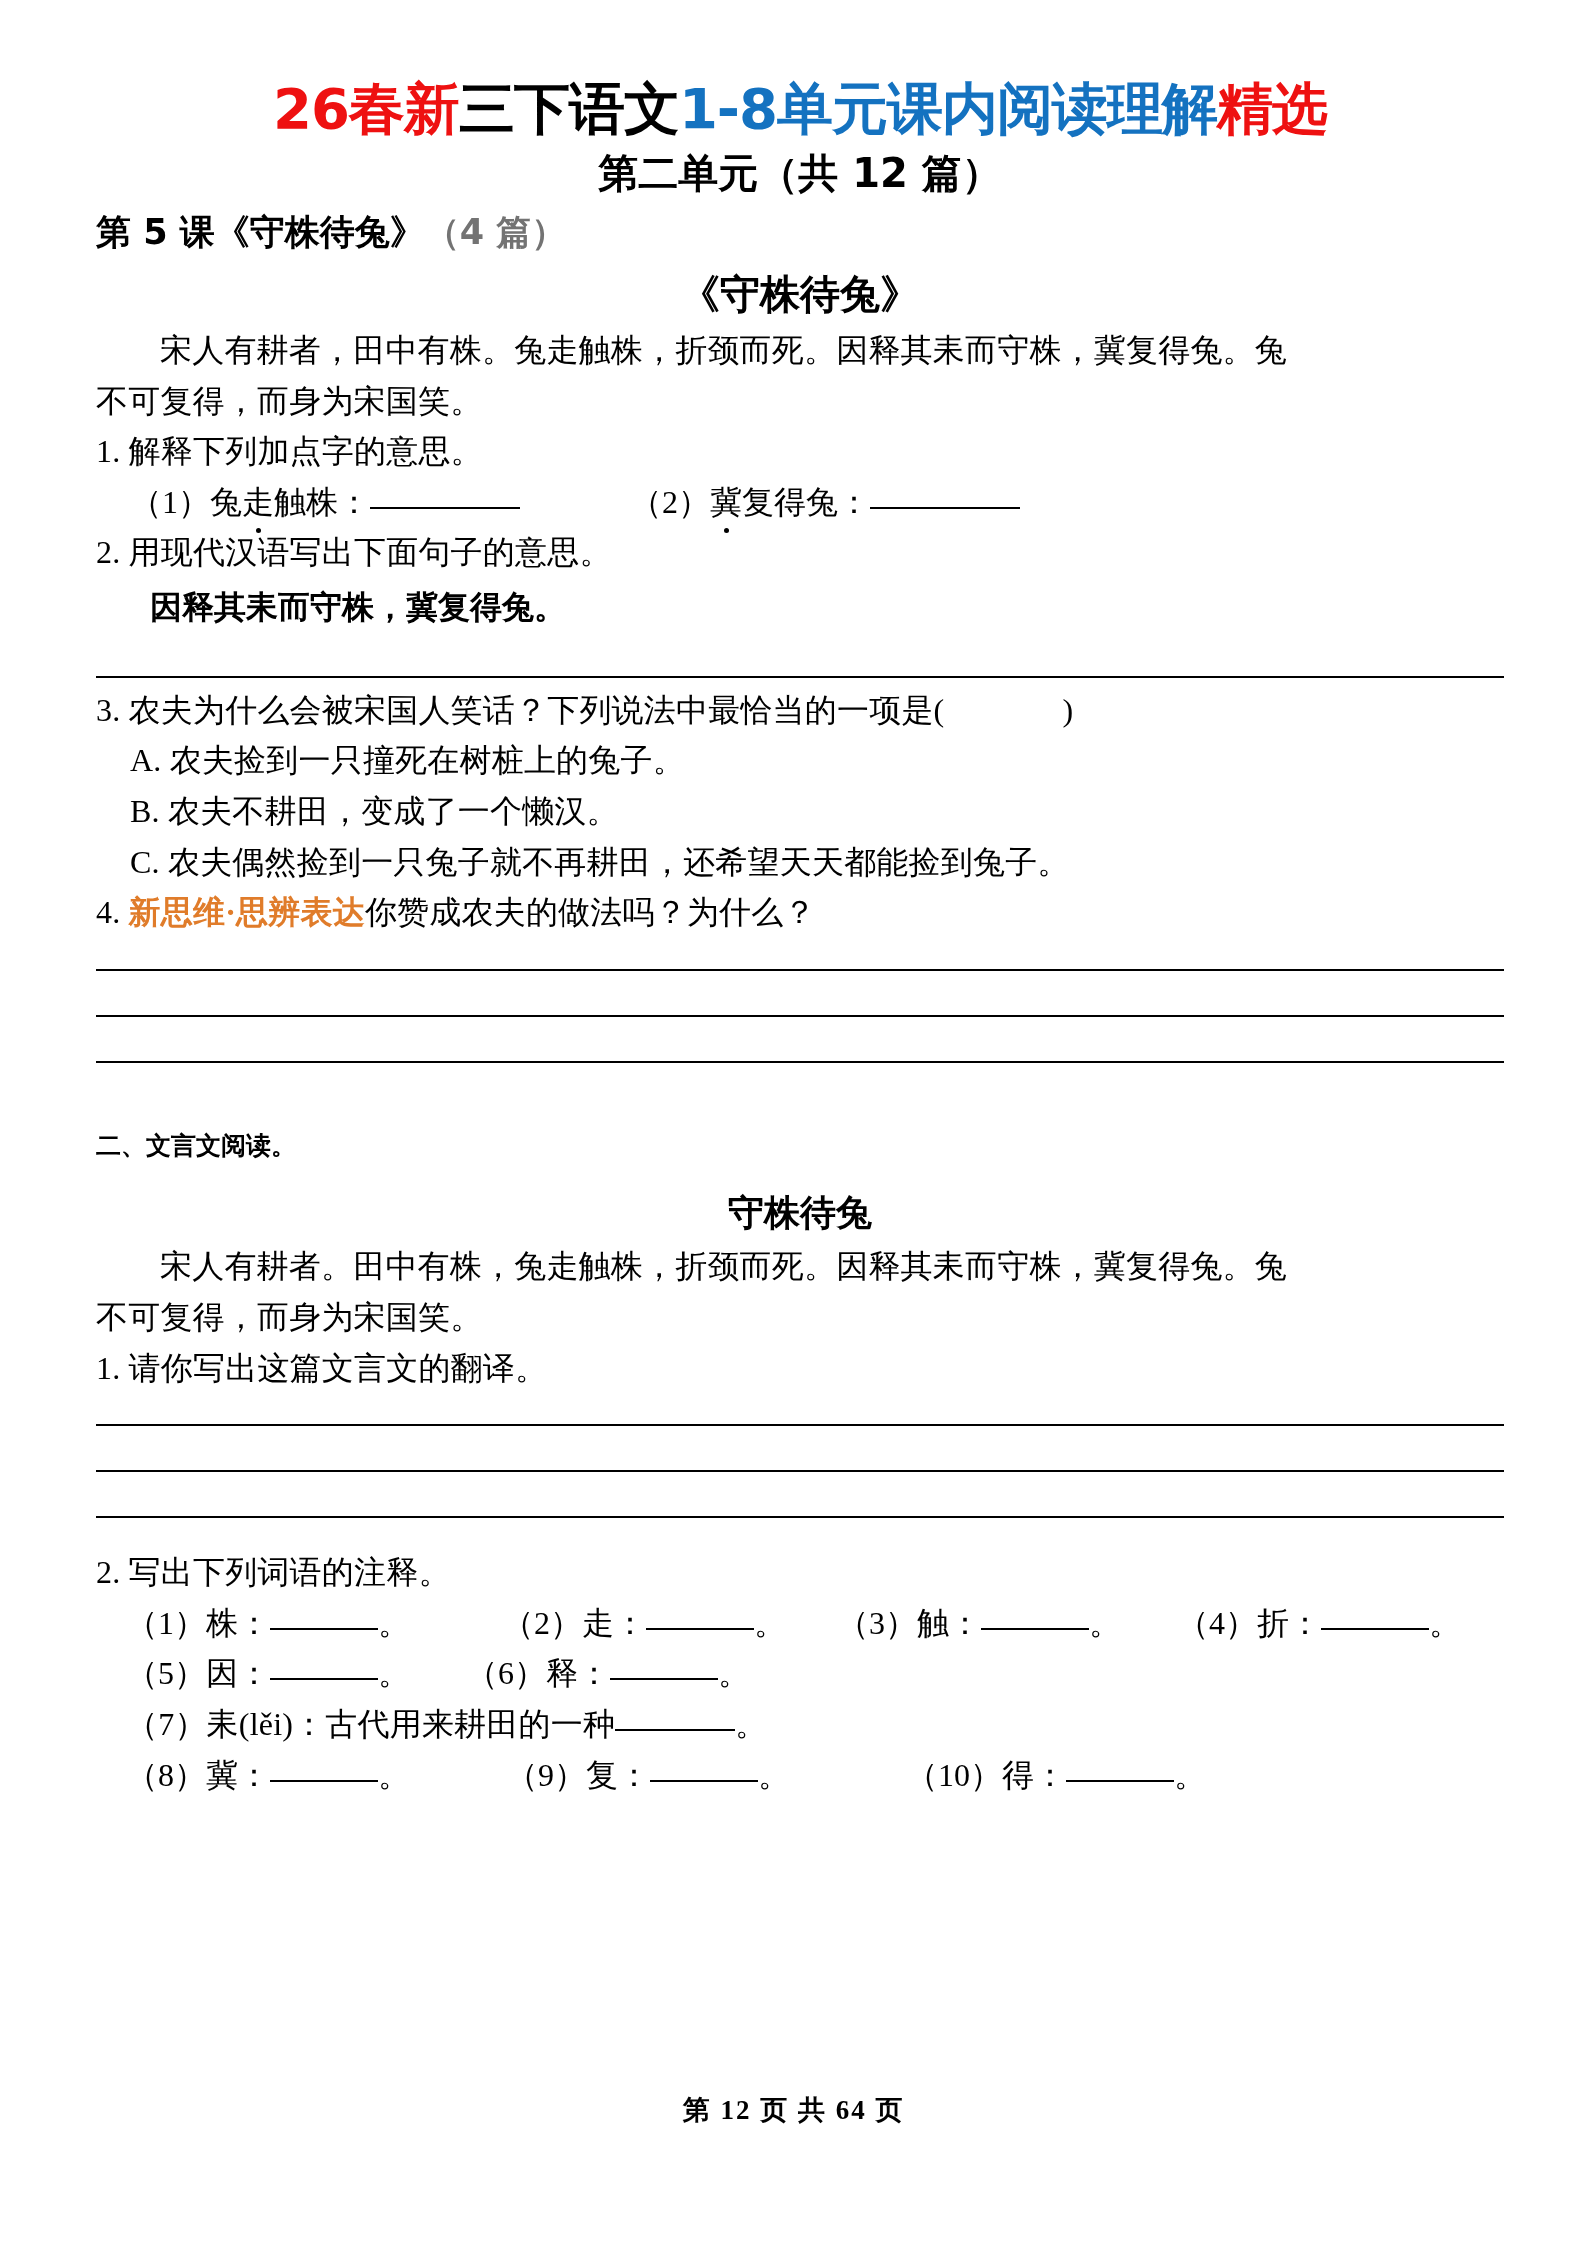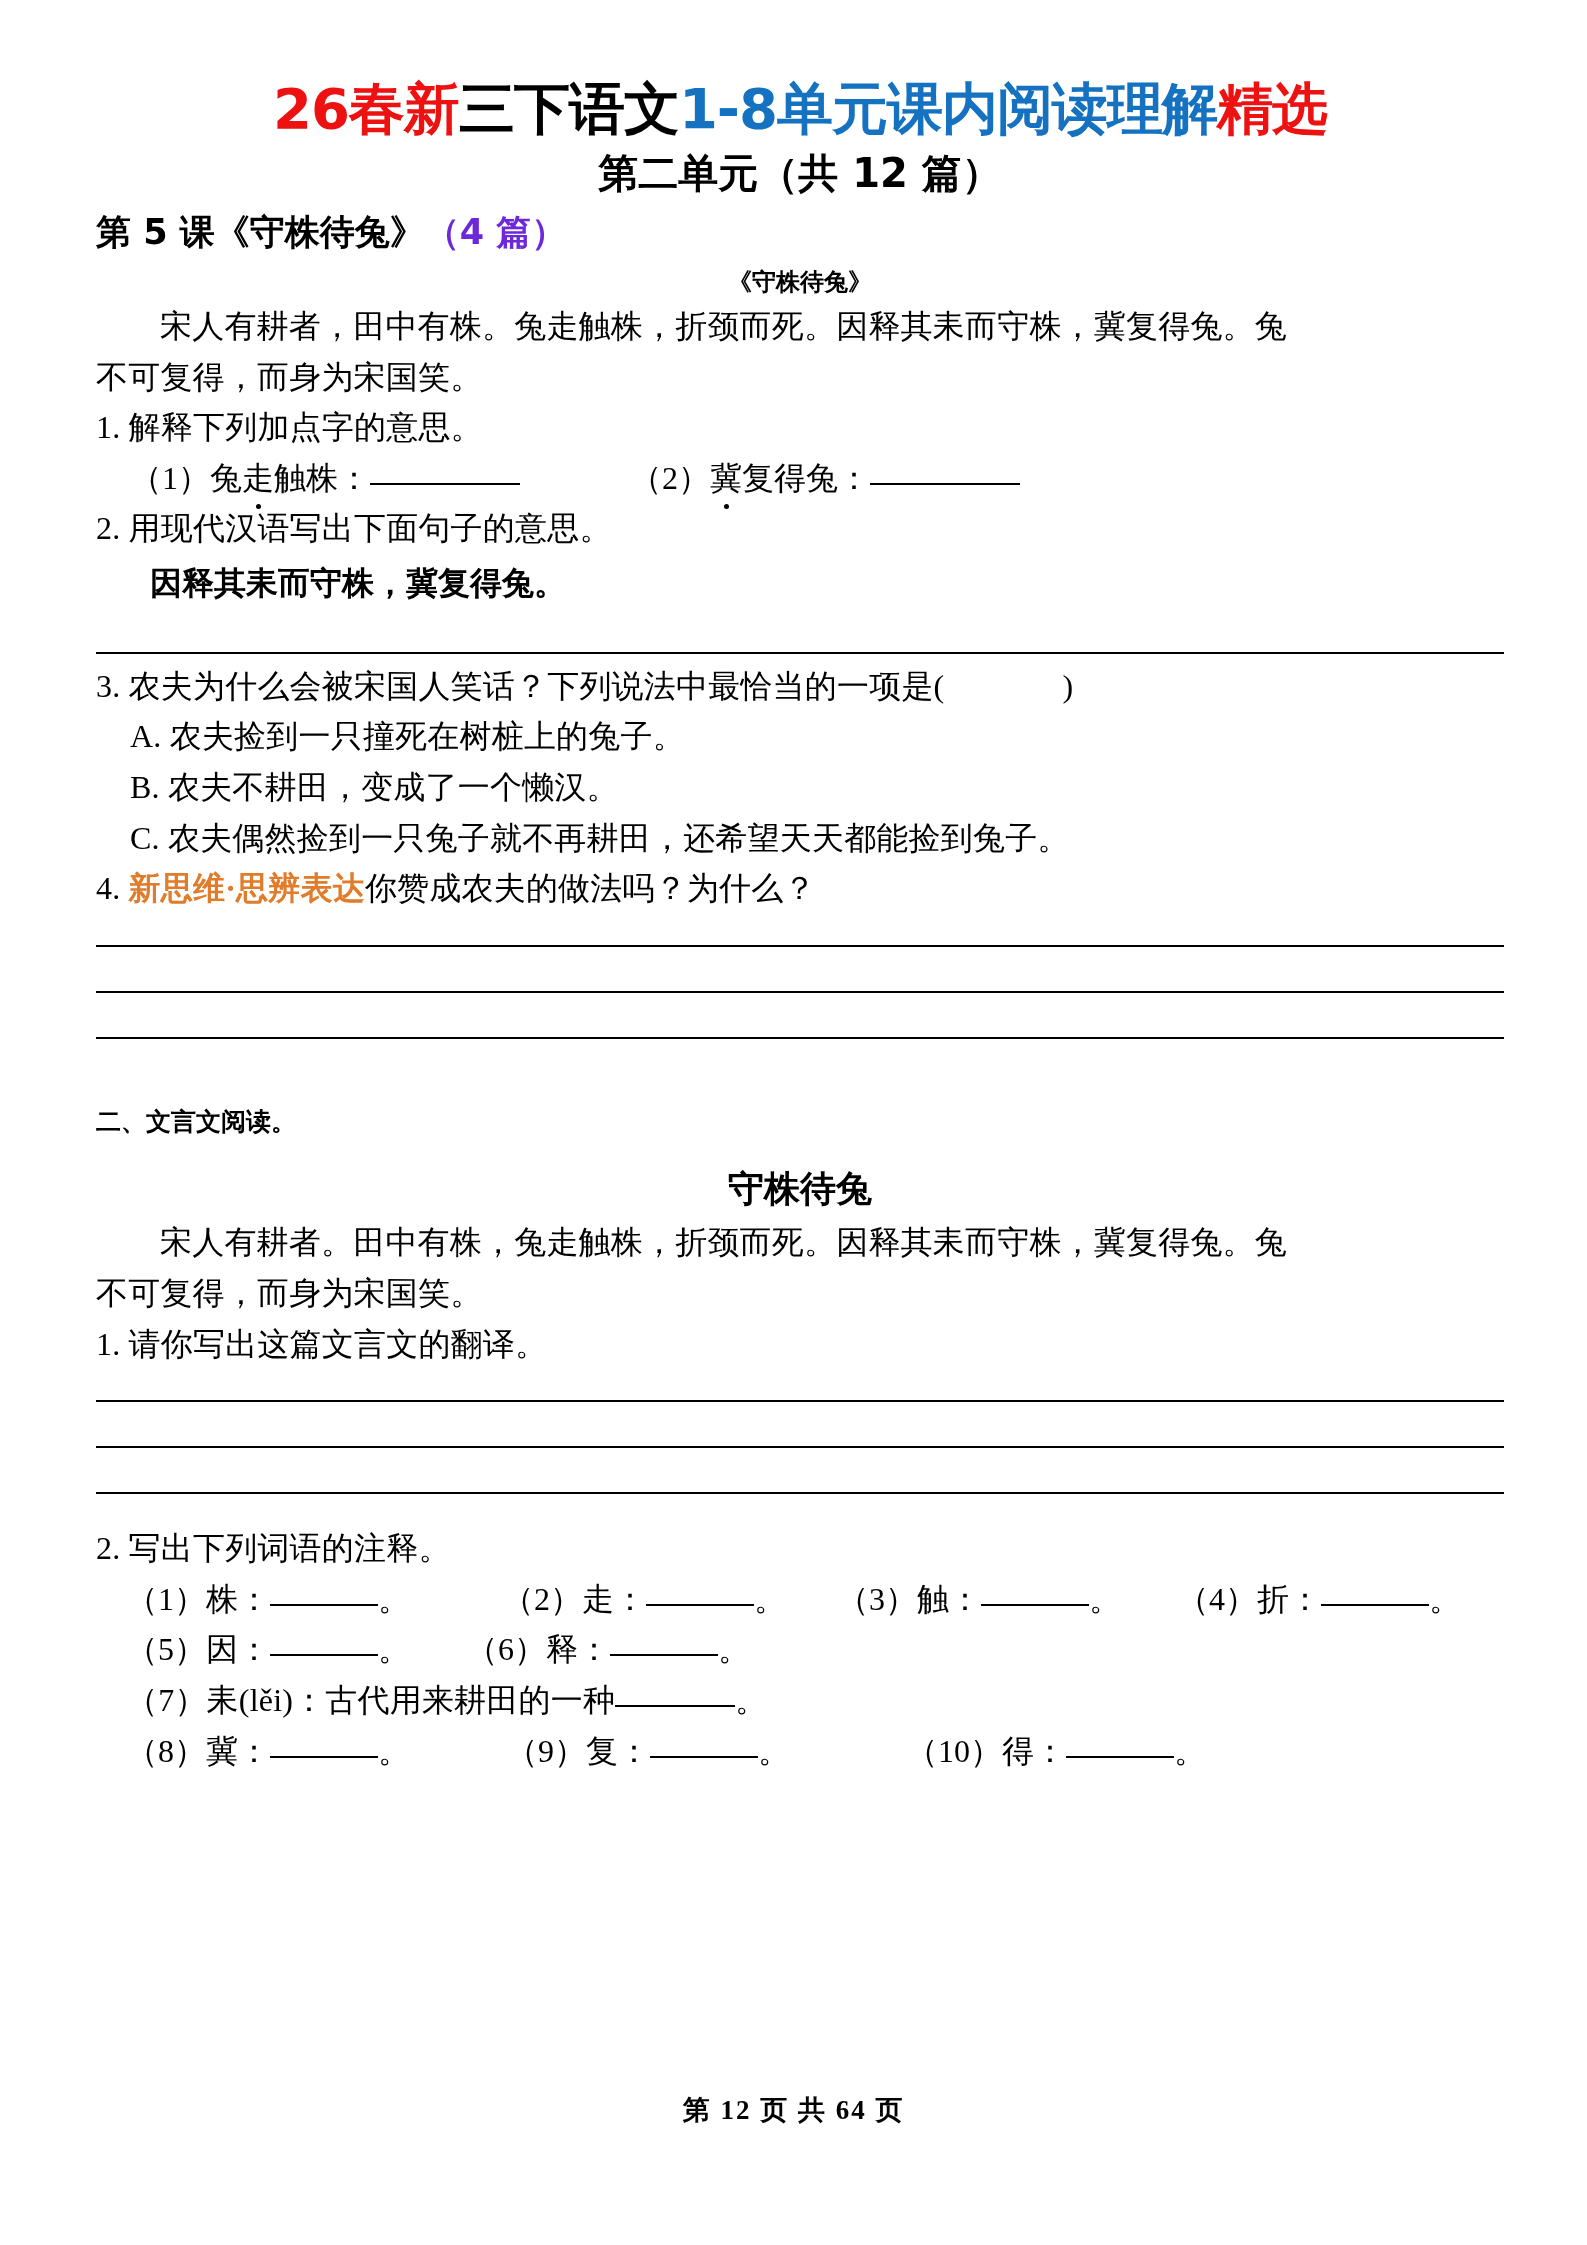--- a/index.html
+++ b/index.html
@@ -55,28 +55,28 @@
   }
 
   .lesson-head {
     font-family: "DejaVu Sans", "Liberation Sans", sans-serif;
     font-weight: bold;
     font-size: 35px;
     line-height: 1.35;
     margin: 2px 0 6px 0;
     text-indent: 0;
   }
-  .lesson-head .cnt { color: #6d28d9; }
+  .lesson-head .cnt { color: #737373; }
 
   
   .passage-title {
     text-align: center;
     font-family: "DejaVu Sans", "Liberation Sans", sans-serif;
     font-weight: bold;
-    font-size: 24px;
+    font-size: 40px;
     line-height: 1.5;
     margin: 8px 0 2px 0;
   }
   .passage-title.plain {
     font-size: 36px;
   }
 
   p.txt {
     font-size: 32px;
     line-height: 1.52;

